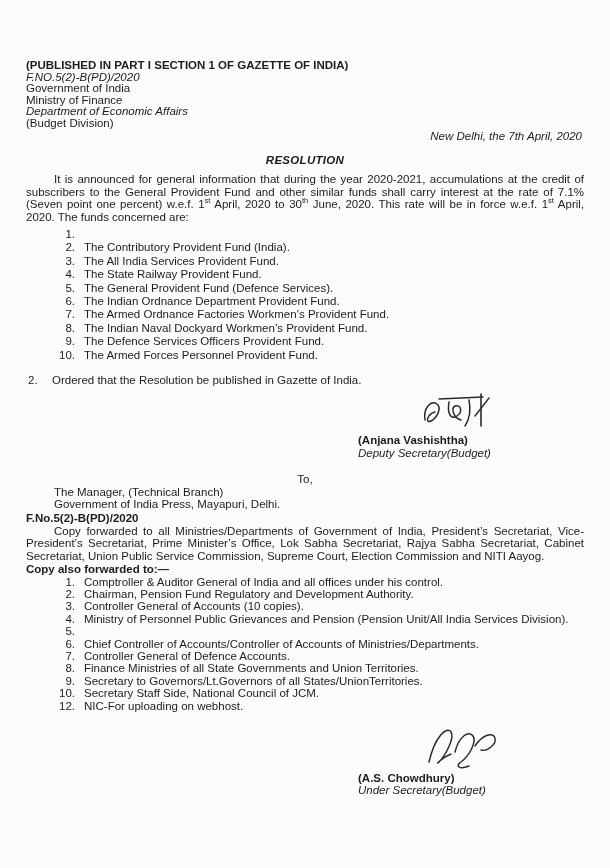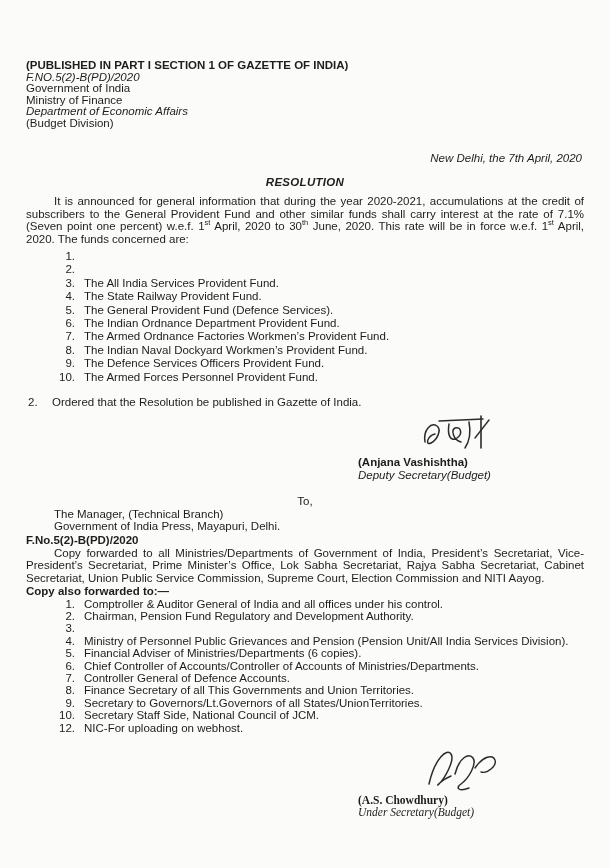--- a/index.html
+++ b/index.html
@@ -8,42 +8,42 @@
     width: 610px; height: 868px;
     font-family: "Liberation Sans", sans-serif;
     color: #1d1d1d;
     overflow: hidden;
   }
   .page { padding: 60px 26px 0 26px; font-size: 11.5px; line-height: 12.4px; }
   .bold { font-weight: bold; }
   .italic { font-style: italic; }
 
   .hdr-line { line-height: 11.6px; }
-  .dateline { text-align: right; font-style: italic; margin-top: 22px; padding-right: 2px; }
+  .dateline { text-align: right; font-style: italic; margin-top: 0; padding-right: 2px; }
 
   .res-title {
     text-align: center; font-weight: bold; font-style: italic;
     margin-top: 12px; letter-spacing: .3px;
   }
 
   .para { text-align: justify; text-indent: 28px; margin-top: 7px; }
   sup { font-size: 7.5px; vertical-align: super; line-height: 0; }
 
   .num-list { margin-top: 5px; }
   .li-row { display: flex; padding-left: 25px; margin-bottom: 1px; }
   .li-row.tight { margin-bottom: 0; }
   .li-num { flex: 0 0 24px; text-align: right; }
   .li-text { padding-left: 9px; }
 
   .ordered-row { display: flex; margin-top: 13px; }
   .ordered-num { flex: 0 0 26px; padding-left: 2px; }
 
   .sig-block { width: 215px; margin-left: 332px; text-align: left; }
   .sig-block.first { margin-top: 4px; }
-  .sig-block.second { margin-top: 10px; font-family: Liberation Serif, serif; }
+  .sig-block.second { margin-top: 10px; }
   .sig-scribble { display: block; margin: 0 auto -2px auto; }
   .sig-name { font-weight: bold; }
   .sig-title { font-style: italic; }
 
   .to-line { margin-top: 14px; text-align: center; }
   .addr-line { padding-left: 28px; }
   .file-no2 { font-weight: bold; margin-top: 1px; }
   .copy-para { text-align: justify; text-indent: 28px; margin-top: 1px; }
   .copy-heading { font-weight: bold; margin-top: 1px; }
 </style>
@@ -64,20 +64,21 @@
   <div class="res-title">RESOLUTION</div>
 
   <p class="para"><span>It is announced for general information that during the year 2020-2021, accumulations at the credit of subscribers to the General Provident Fund and other similar funds shall carry interest at the rate of 7.1% (Seven point one percent) w.e.f. 1</span><sup>st</sup><span> April, 2020 to 30</span><sup>th</sup><span> June, 2020. This rate will be in force w.e.f. 1</span><sup>st</sup><span> April, 2020. The funds concerned are:</span></p>
 
   <div class="num-list">
     <div class="li-row">
         <span class="li-num">1.</span>
       </div>
     <div class="li-row">
         <span class="li-num">2.</span>
+        <span class="li-text">The Contributory Provident Fund (India).</span>
       </div>
     <div class="li-row">
         <span class="li-num">3.</span>
         <span class="li-text">The All India Services Provident Fund.</span>
       </div>
     <div class="li-row">
         <span class="li-num">4.</span>
         <span class="li-text">The State Railway Provident Fund.</span>
       </div>
     <div class="li-row">
@@ -136,40 +137,40 @@
     <div class="li-row tight">
         <span class="li-num">1.</span>
         <span class="li-text">Comptroller &amp; Auditor General of India and all offices under his control.</span>
       </div>
     <div class="li-row tight">
         <span class="li-num">2.</span>
         <span class="li-text">Chairman, Pension Fund Regulatory and Development Authority.</span>
       </div>
     <div class="li-row tight">
         <span class="li-num">3.</span>
+        <span class="li-text">Controller General of Accounts (10 copies).</span>
       </div>
     <div class="li-row tight">
         <span class="li-num">4.</span>
         <span class="li-text">Ministry of Personnel Public Grievances and Pension (Pension Unit/All India Services Division).</span>
       </div>
     <div class="li-row tight">
         <span class="li-num">5.</span>
-        <span class="li-text">Financial Adviser of Ministries/Departments (6 copies).</span>
       </div>
     <div class="li-row tight">
         <span class="li-num">6.</span>
         <span class="li-text">Chief Controller of Accounts/Controller of Accounts of Ministries/Departments.</span>
       </div>
     <div class="li-row tight">
         <span class="li-num">7.</span>
         <span class="li-text">Controller General of Defence Accounts.</span>
       </div>
     <div class="li-row tight">
         <span class="li-num">8.</span>
-        <span class="li-text">Finance Secretary of all This Governments and Union Territories.</span>
+        <span class="li-text">Finance Ministries of all State Governments and Union Territories.</span>
       </div>
     <div class="li-row tight">
         <span class="li-num">9.</span>
         <span class="li-text">Secretary to Governors/Lt.Governors of all States/UnionTerritories.</span>
       </div>
     <div class="li-row tight">
         <span class="li-num">10.</span>
         <span class="li-text">Secretary Staff Side, National Council of JCM.</span>
       </div>
     <div class="li-row tight">

